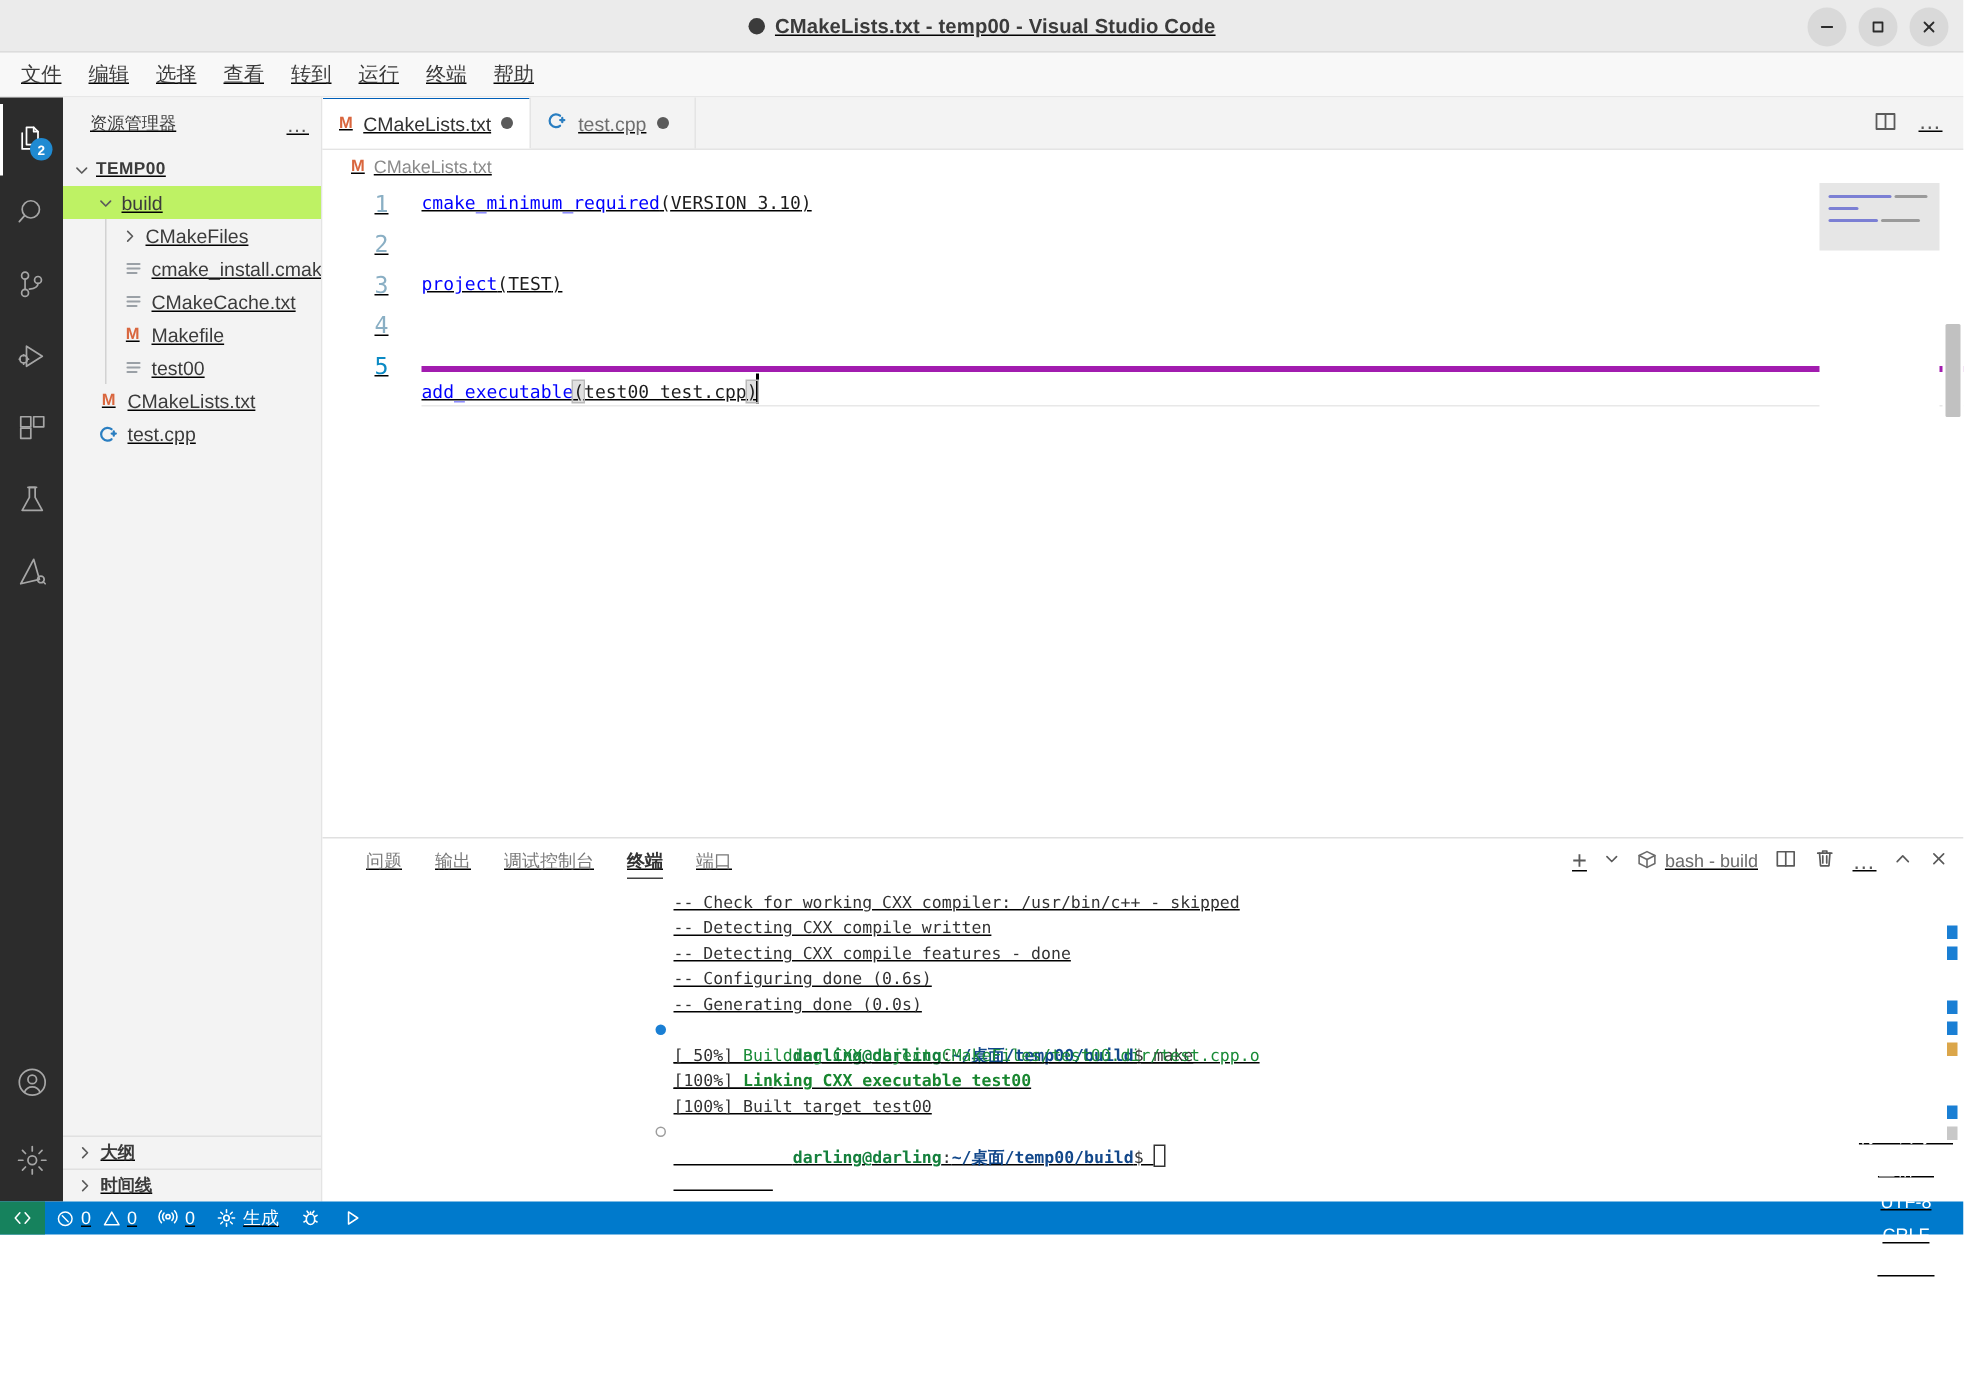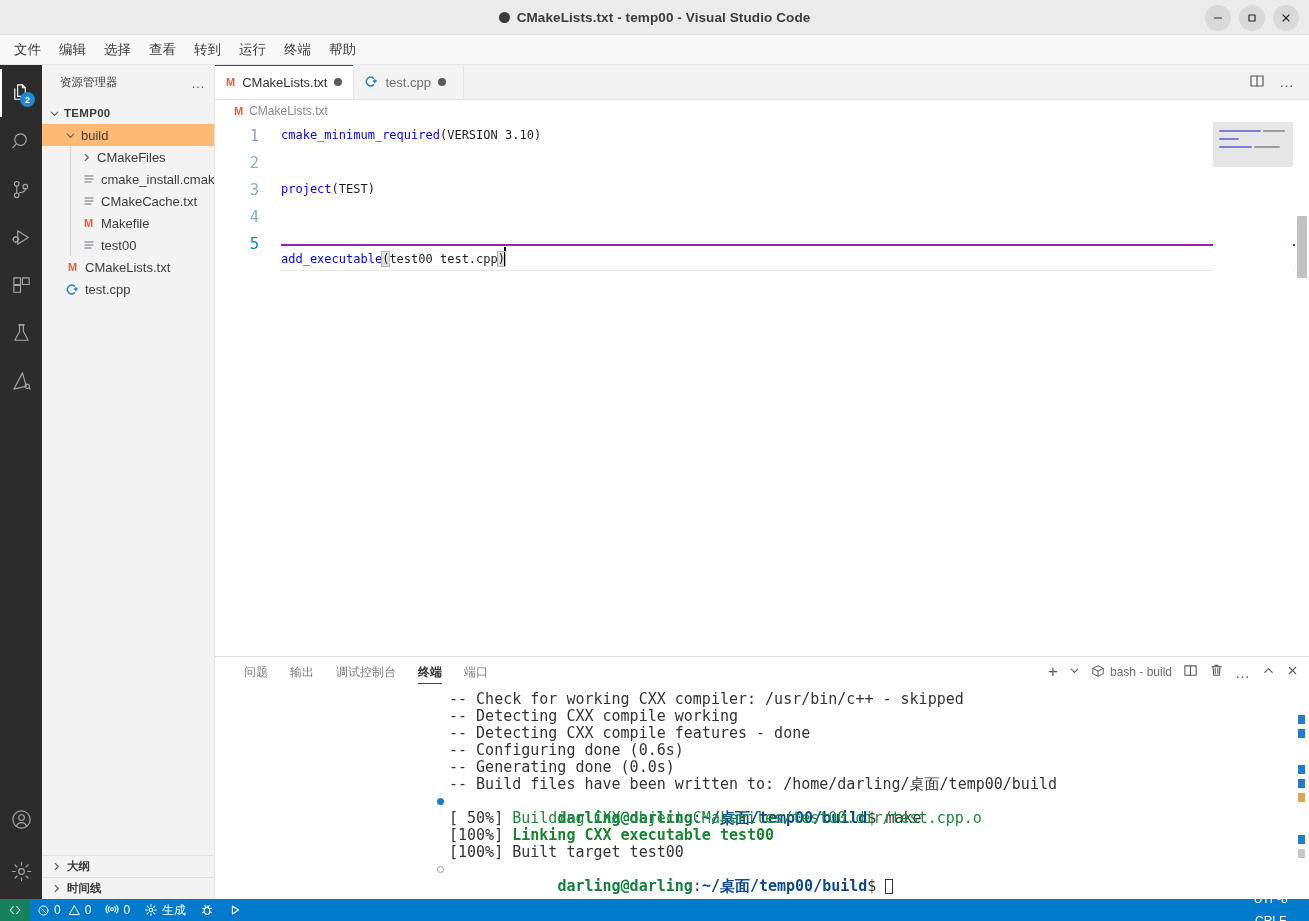--- a/index.html
+++ b/index.html
@@ -3,21 +3,21 @@
 <meta charset="utf-8">
 <style>
   * { box-sizing: border-box; margin: 0; padding: 0; }
   html, body {
     width: 1309px; height: 921px;
     font-family: "Liberation Sans", sans-serif;
     font-size: 13px;
     background: #ffffff;
     overflow: hidden;
   }
-  #app { position: relative; width: 1309px; height: 921px; display: flex; flex-direction: column; }
+  #app { position: relative; width: 1309px; height: 823px; display: flex; flex-direction: column; text-decoration: underline; }
 
   
   .titlebar {
     height: 35px; flex: 0 0 35px;
     background: #ebebeb;
     border-bottom: 1px solid #dcdcdc;
     display: flex; align-items: center; justify-content: center;
     position: relative;
   }
   .title-text {
@@ -77,21 +77,21 @@
     height: 35px; flex: 0 0 35px;
     display: flex; align-items: center; justify-content: space-between;
     padding: 0 8px 0 18px; color: #3b3b3b; font-size: 11.5px;
   }
   .sidebar-header .more { color: #5a5a5a; font-size: 14px; letter-spacing: 1px; }
   .tree { flex: 1 1 auto; overflow: hidden; padding-top: 2px; }
   .tree-row {
     height: 22px; display: flex; align-items: center;
     font-size: 13px; color: #3b3b3b; white-space: nowrap; position: relative;
   }
-  .tree-row.selected { background: #fdba74; }
+  .tree-row.selected { background: #bef264; }
   .tw { width: 12px; flex: 0 0 12px; display: flex; align-items: center; justify-content: center; color: #5a5a5a; }
   .tw svg { display: block; }
   .ficon { width: 17px; flex: 0 0 17px; display: flex; align-items: center; justify-content: center; font-size: 11px; font-weight: bold; }
   .ficon.m { color: #d9663e; }
   .ficon.cpp { color: #2a7ec1; }
   .ficon.txt { color: #9aa0a6; }
   .root-row { font-weight: bold; font-size: 11.5px; letter-spacing: .3px; }
   .indent-guide { position: absolute; left: 28px; top: 0; bottom: 0; width: 1px; background: #d2d2d2; }
   .sidebar-section {
     height: 22px; flex: 0 0 22px; display: flex; align-items: center;
@@ -125,21 +125,21 @@
     height: 22px; flex: 0 0 22px; background: #ffffff;
     display: flex; align-items: center; gap: 6px;
     padding-left: 19px; font-size: 12px; color: #8a8a8a;
   }
   .editor {
     flex: 1 1 auto; background: #ffffff; position: relative; overflow: hidden;
     font-family: "DejaVu Sans Mono", monospace;
   }
   .code-line { height: 27px; display: flex; align-items: center; position: relative; }
   .code-line.active .code-text {
-    border-top: 2px solid #a21caf; border-bottom: 1px solid #e8e8e8; margin-top: 28px;
+    border-top: 4px solid #a21caf; border-bottom: 1px solid #e8e8e8; margin-top: 28px;
   }
   .lnum {
     width: 66px; flex: 0 0 66px; text-align: right; padding-right: 22px;
     font-size: 15.5px; color: #8aafc4;
   }
   .code-line.active .lnum { color: #0b8ac4; }
   .code-text { flex: 1 1 auto; font-size: 12px; line-height: 27px; white-space: pre; height: 27px; }
   .tk-fn { color: #0000ff; }
   .tk-arg { color: #1d1d1d; }
   .tk-paren { color: #1d1d1d; }
@@ -177,21 +177,21 @@
     content: ""; position: absolute; left: 11px; right: 11px; bottom: 3px;
     height: 1px; background: #424242;
   }
   .panel-actions {
     margin-left: auto; display: flex; align-items: center; gap: 11px;
     color: #5a5a5a; font-size: 12px;
   }
   .term-label { color: #6a6a6a; font-size: 12px; display: flex; align-items: center; gap: 5px; }
   .terminal {
     flex: 1 1 auto; position: relative; overflow: hidden;
-    font-family: "DejaVu Sans Mono", monospace; font-size: 15px;
+    font-family: "DejaVu Sans Mono", monospace; font-size: 11px;
     line-height: 17px; padding: 4px 0 0 0;
   }
   .term-line { height: 17px; white-space: pre; padding-left: 234px; position: relative; color: #333333; }
   .term-mark { position: absolute; left: 222px; top: 5px; width: 7px; height: 7px; border-radius: 50%; }
   .term-mark.ok { background: #1a7fd4; }
   .term-mark.idle { background: #ffffff; border: 1px solid #9d9d9d; }
   .t-user { color: #15803d; font-weight: bold; }
   .t-path { color: #12488b; font-weight: bold; }
   .t-green { color: #1a8c38; }
   .t-greenb { color: #18862f; font-weight: bold; }
@@ -560,25 +560,24 @@
               <svg width="13" height="13" viewBox="0 0 14 14">
                   <line x1="3.5" y1="3.5" x2="10.5" y2="10.5"></line>
                   <line x1="10.5" y1="3.5" x2="3.5" y2="10.5"></line>
                 </svg>
             </span>
           </div>
         </div>
 
         <div class="terminal">
           <div class="term-line"><span>-- Check for working CXX compiler: /usr/bin/c++ - skipped</span></div>
-          <div class="term-line"><span>-- Detecting CXX compile working</span></div>
+          <div class="term-line"><span>-- Detecting CXX compile written</span></div>
           <div class="term-line"><span>-- Detecting CXX compile features - done</span></div>
           <div class="term-line"><span>-- Configuring done (0.6s)</span></div>
           <div class="term-line"><span>-- Generating done (0.0s)</span></div>
-          <div class="term-line"><span>-- Build files have been written to: /home/darling/桌面/temp00/build</span></div>
 
           <div class="term-line">
             <span class="term-mark ok"></span><span class="t-user">darling@darling</span><span>:</span><span class="t-path">~/桌面/temp00/build</span><span>$ make</span>
           </div>
 
           <div class="term-line"><span>[ 50%] </span><span class="t-green">Building CXX object CMakeFiles/test00.dir/test.cpp.o</span></div>
           <div class="term-line"><span>[100%] </span><span class="t-greenb">Linking CXX executable test00</span></div>
           <div class="term-line"><span>[100%] Built target test00</span></div>
 
           <div class="term-line">

